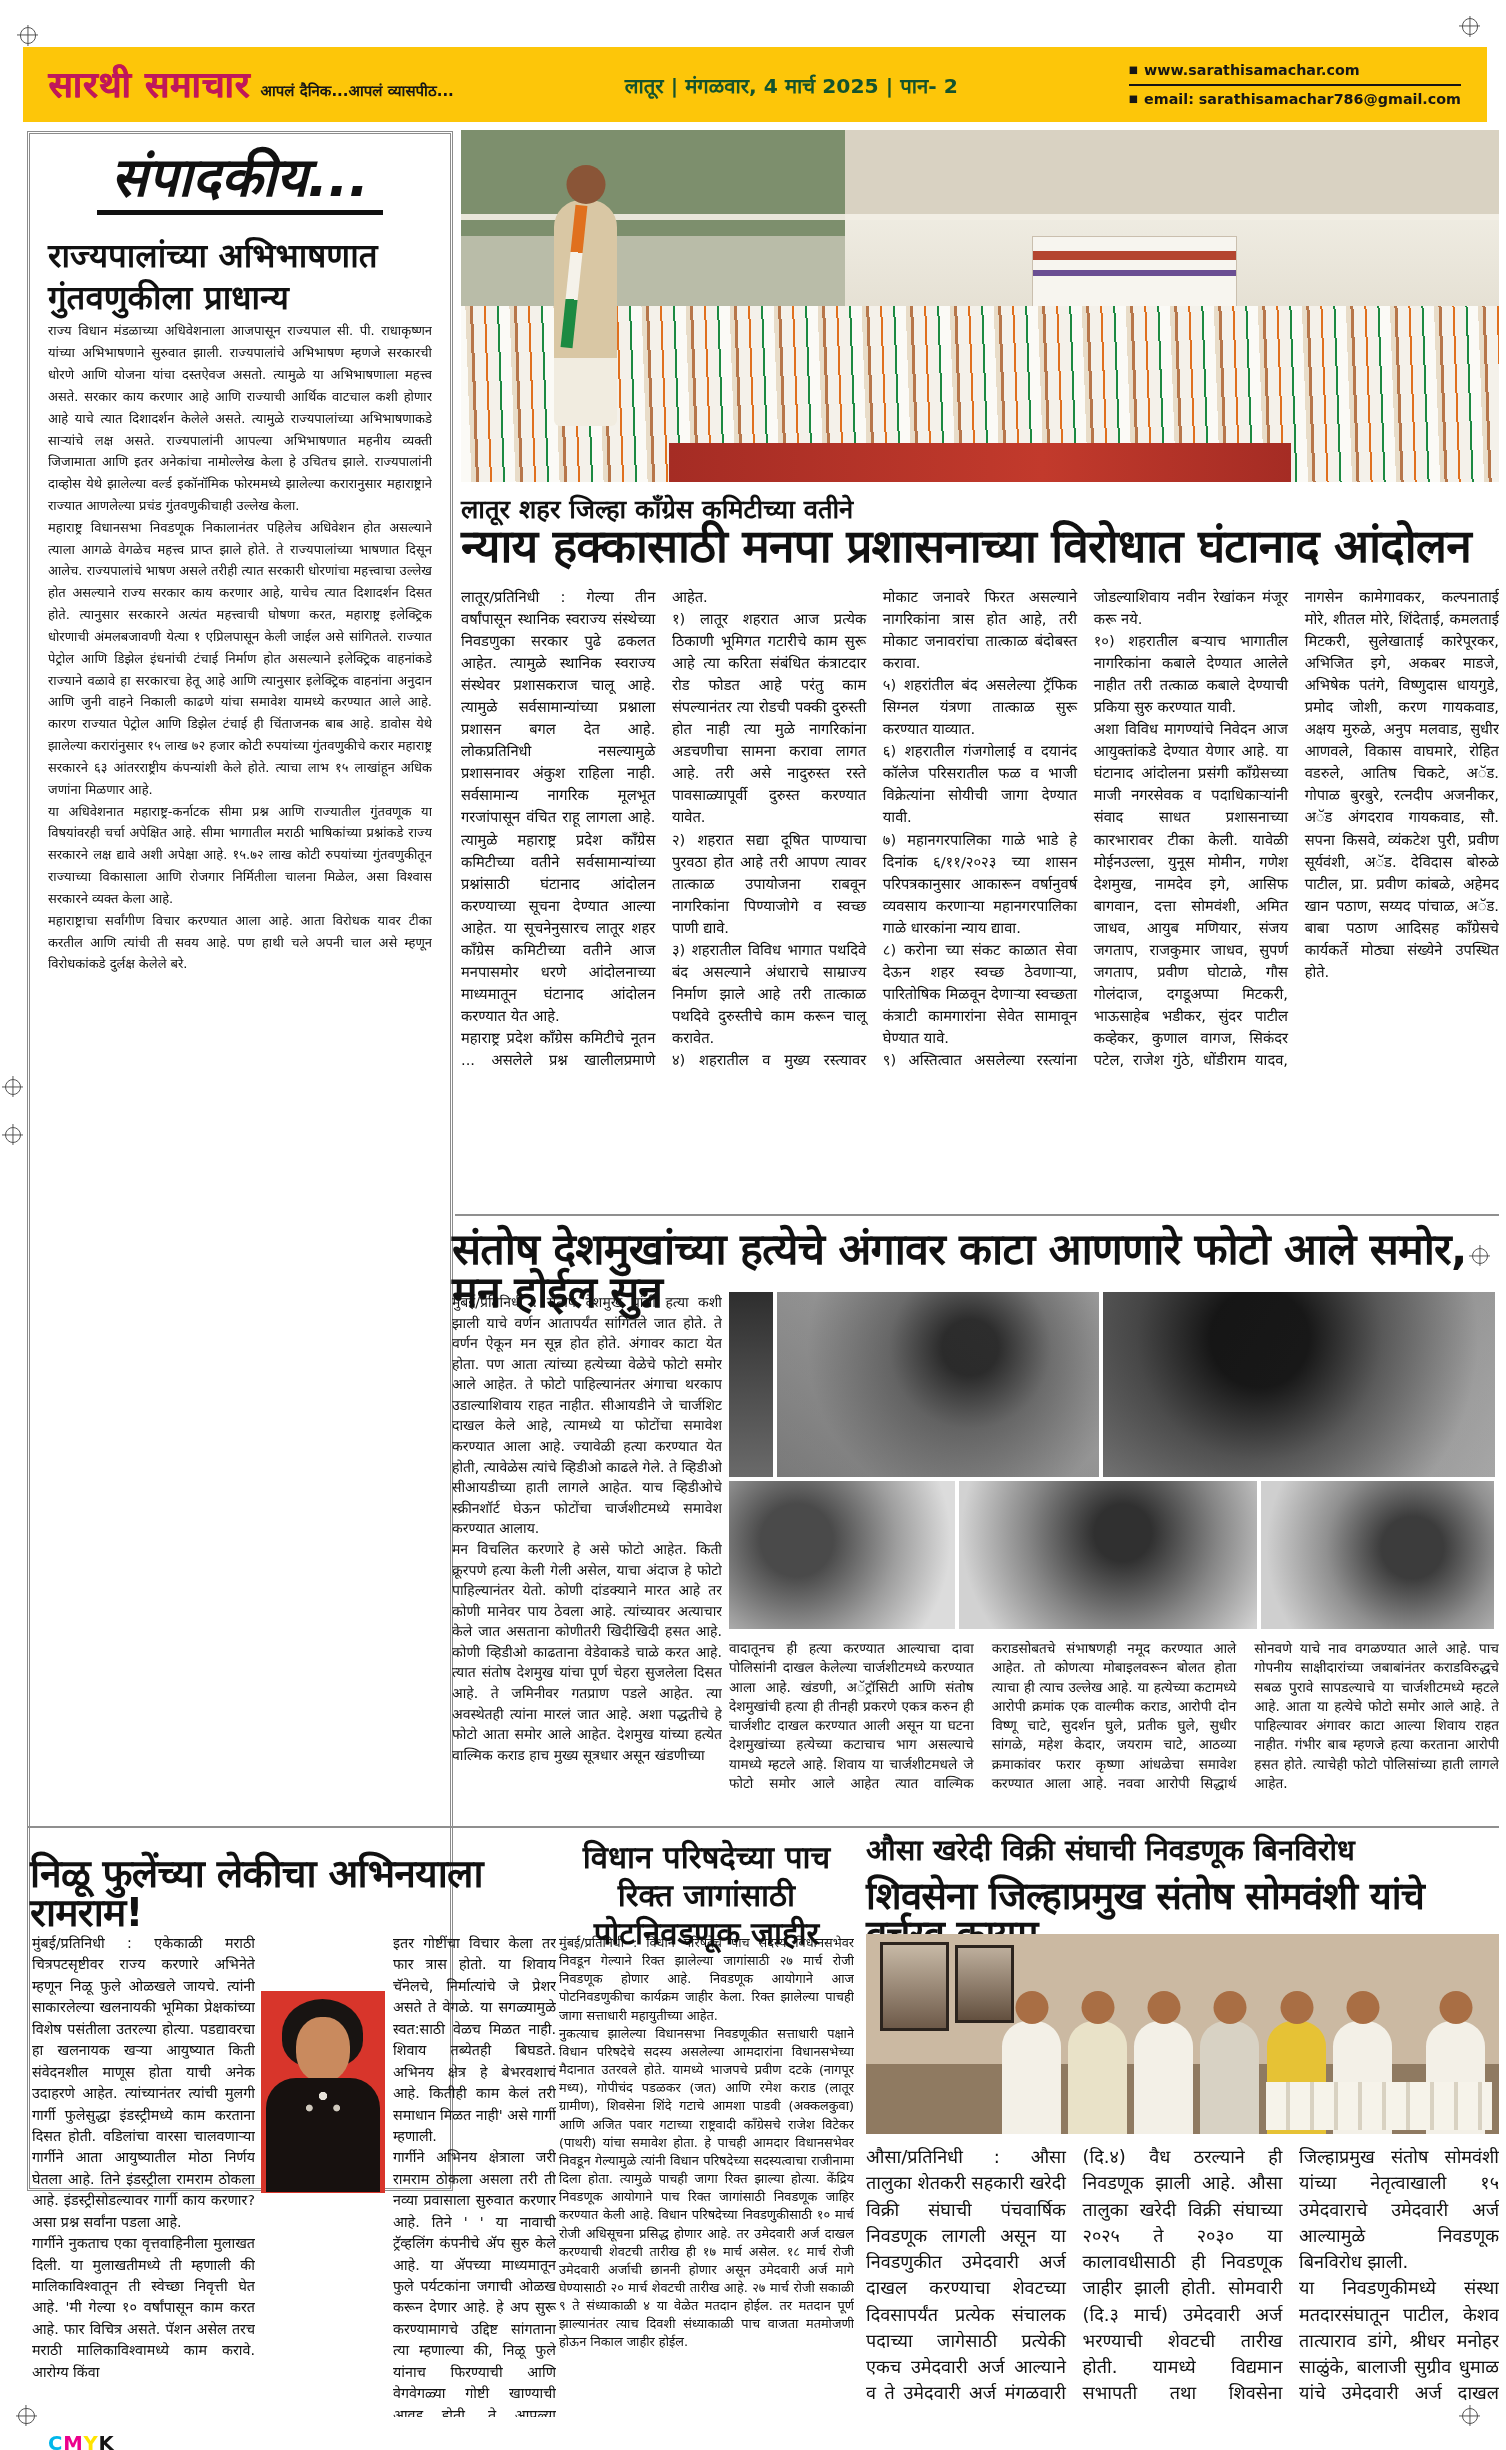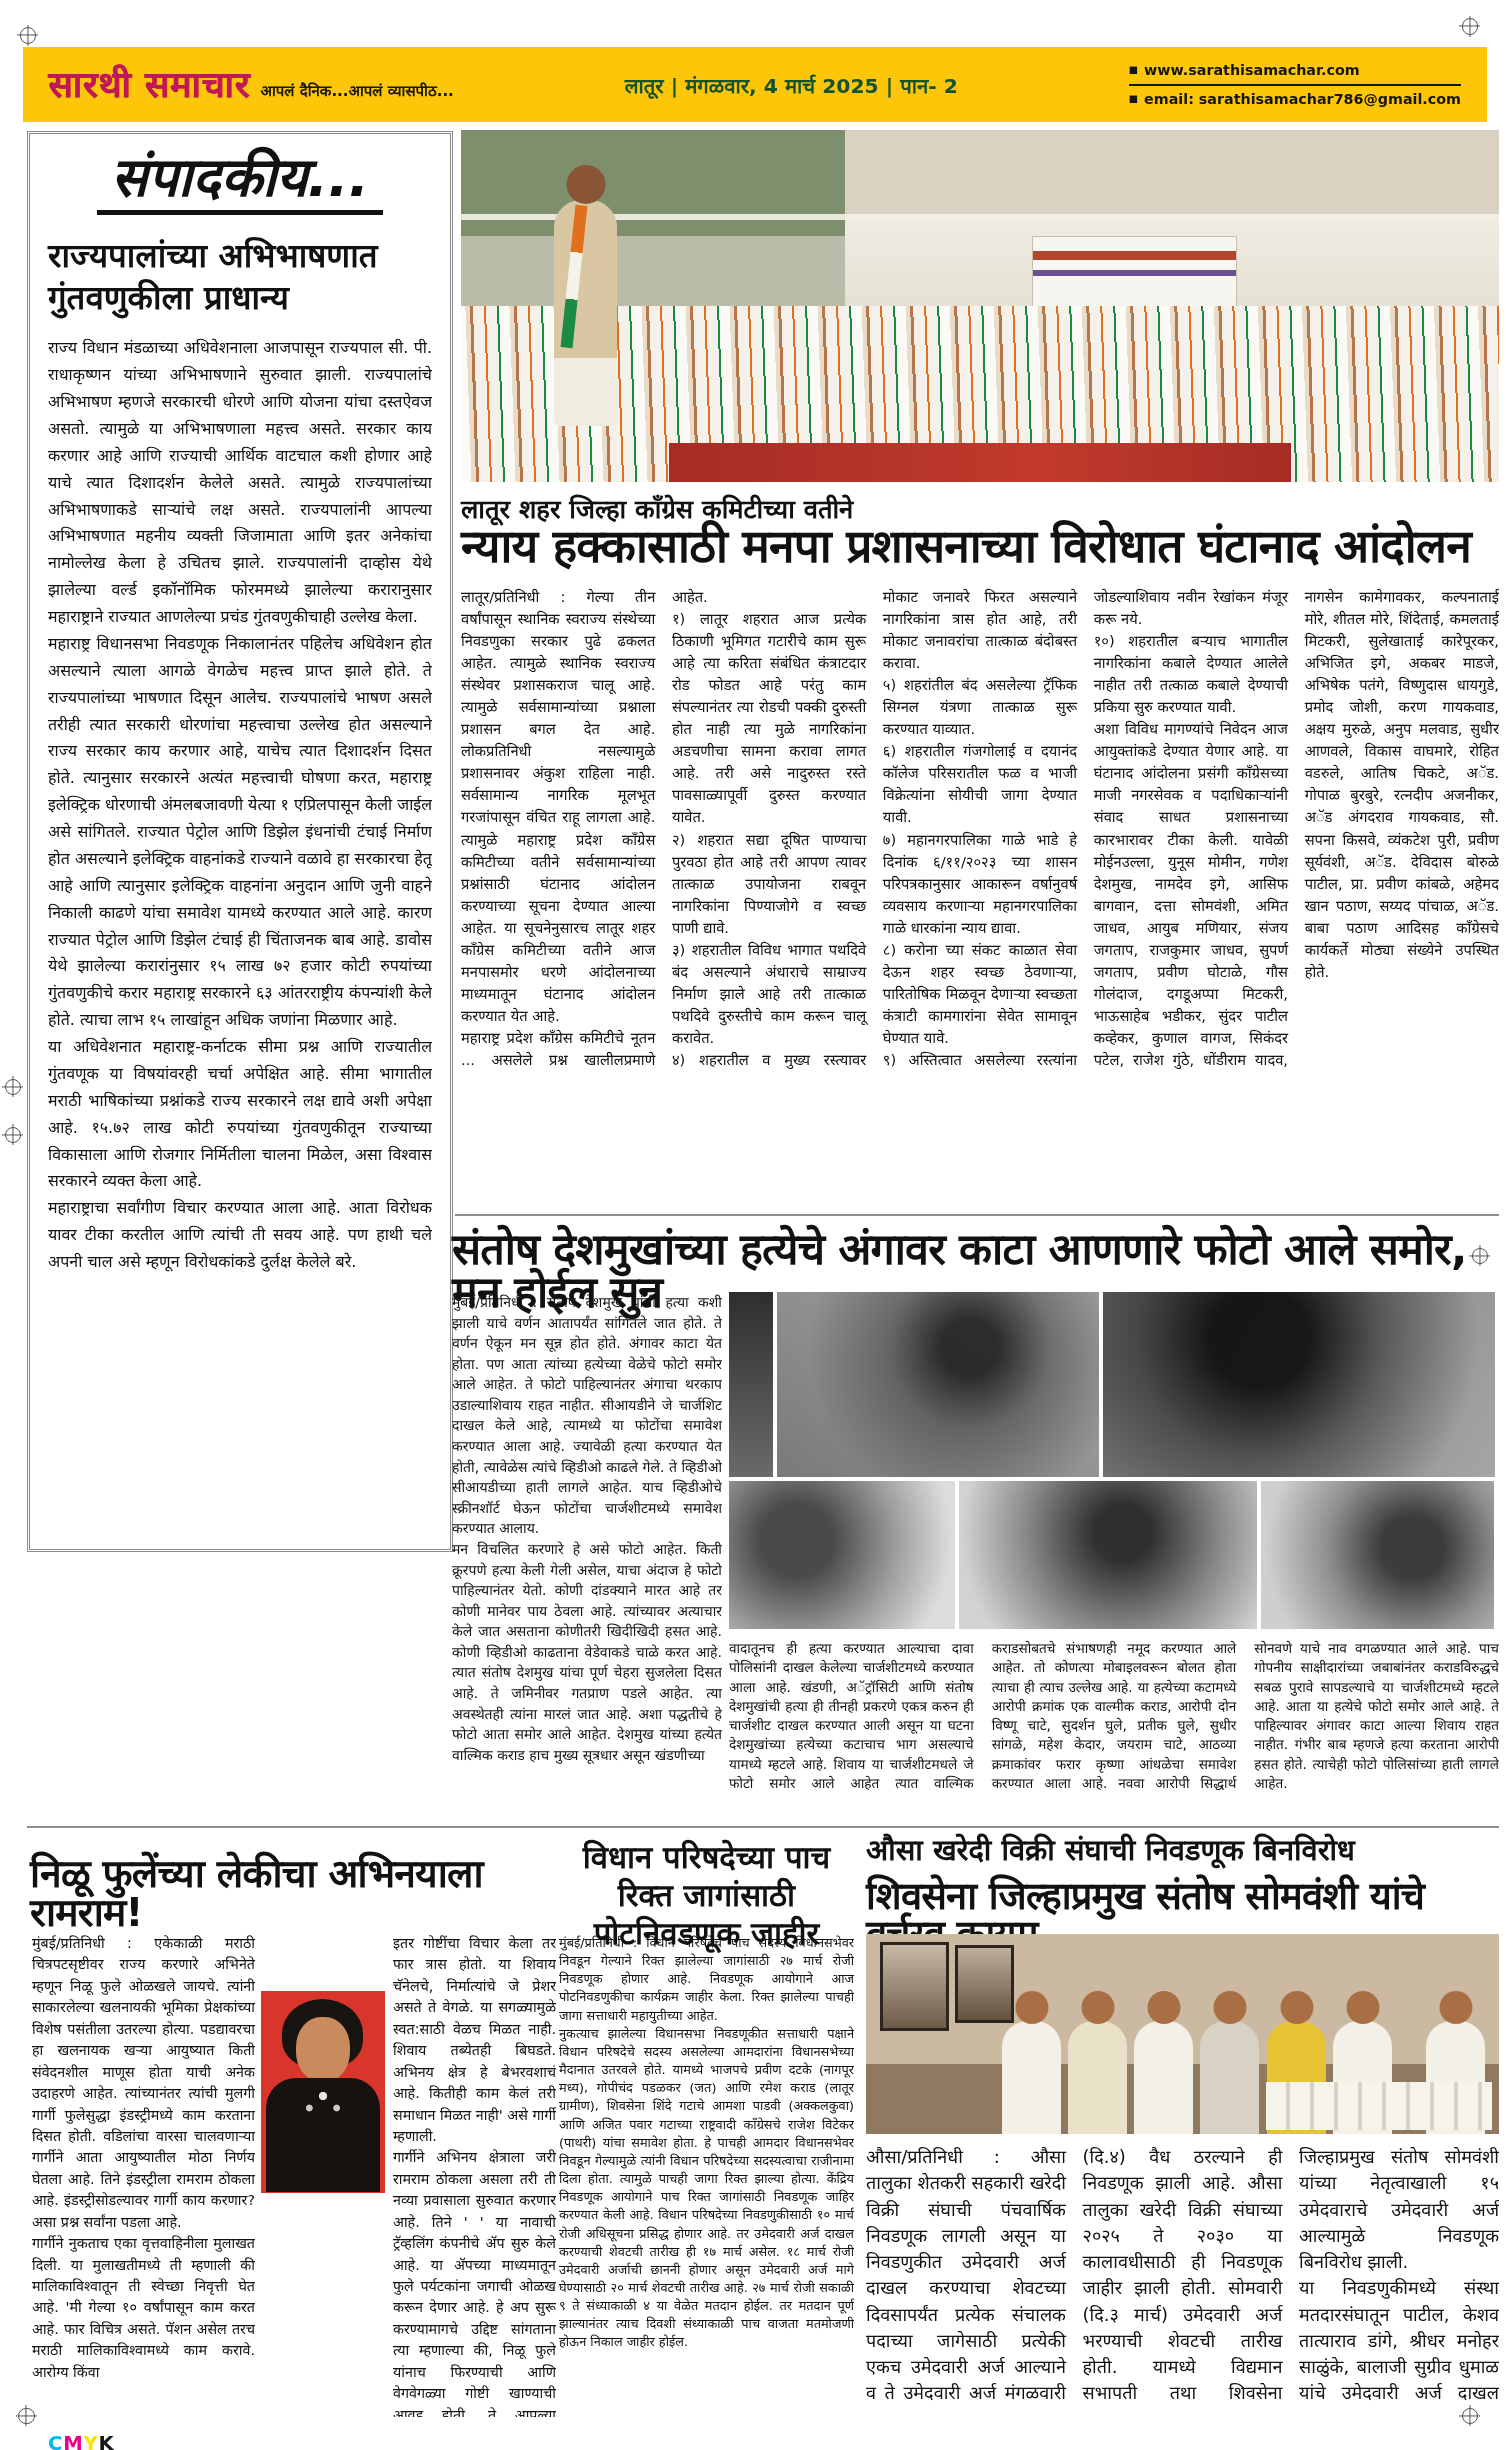--- a/index.html
+++ b/index.html
@@ -18,26 +18,26 @@
   .brand-wrap{display:flex;align-items:flex-end;gap:10.5px;}
   .brand{color:#be185d;font-size:36px;font-weight:900;letter-spacing:0.8px;line-height:1;
          text-shadow:0.8px 0 #e01f26;}
   .tagline{font-size:15px;font-weight:bold;color:#161616;padding-bottom:3px;}
   .dateline{font-size:20.3px;font-weight:bold;color:#14532d;}
   .contact{font-size:14.3px;font-weight:bold;color:#161616;line-height:1.55;}
   .contact .row{display:flex;align-items:center;gap:6px;}
   .contact .row.first{border-bottom:2.3px solid #161616;padding-bottom:2.3px;margin-bottom:2.3px;}
   .sqbullet{font-size:9.8px;line-height:1;}
   
-  .editorial{position:absolute;left:27px;top:131px;width:426px;height:1421px;border:3px double #8c8c8c;
+  .editorial{position:absolute;left:27px;top:131px;width:426px;height:2060px;border:3px double #8c8c8c;
              box-sizing:border-box;padding:13.6px 18px;overflow:hidden;background:#fff;}
   .edit-title{font-size:54px;font-weight:900;font-style:italic;text-align:center;width:fit-content;
               margin:0 auto;border-bottom:5.3px solid #111;padding:0 13.6px 3px 13.6px;line-height:1.1;}
   .edit-sub{font-size:33px;font-weight:800;line-height:1.3;margin-top:19.6px;}
-  .edit-body{margin-top:15px;font-size:16px;line-height:1.68;text-align:justify;white-space:pre-line;
+  .edit-body{font-size:13px;line-height:1.68;text-align:justify;white-space:pre-line;
              height:1356px;overflow:hidden;}
   
   .photo-lead{position:absolute;left:461px;top:130px;width:1038px;height:352px;overflow:hidden;background:#d9d2c2;}
   .p1-trees{position:absolute;left:0;top:0;width:37%;height:100%;
             background:linear-gradient(180deg,#7d8f6d 0 30%,#b9bca8 30% 55%,#cfc9b6 55% 88%,#9b958a 88% 100%);}
   .p1-festoon{position:absolute;left:0;top:0;width:100%;height:24%;
      background:repeating-linear-gradient(90deg,#e0701e 0 54px,#f0ead f,#f0eadf 54px 81px,#13823b 81px 136px,#f0eadf 136px 163px);
      border-bottom:6px solid #f2eee4;opacity:.92;}
   .p1-tent{position:absolute;left:37%;top:24%;width:63%;height:30%;background:linear-gradient(180deg,#efece2,#e4dfd2);}
   .p1-banner{position:absolute;left:55%;top:30%;width:203px;height:90px;background:#f7f5ef;border:1.5px solid #cabfae;

